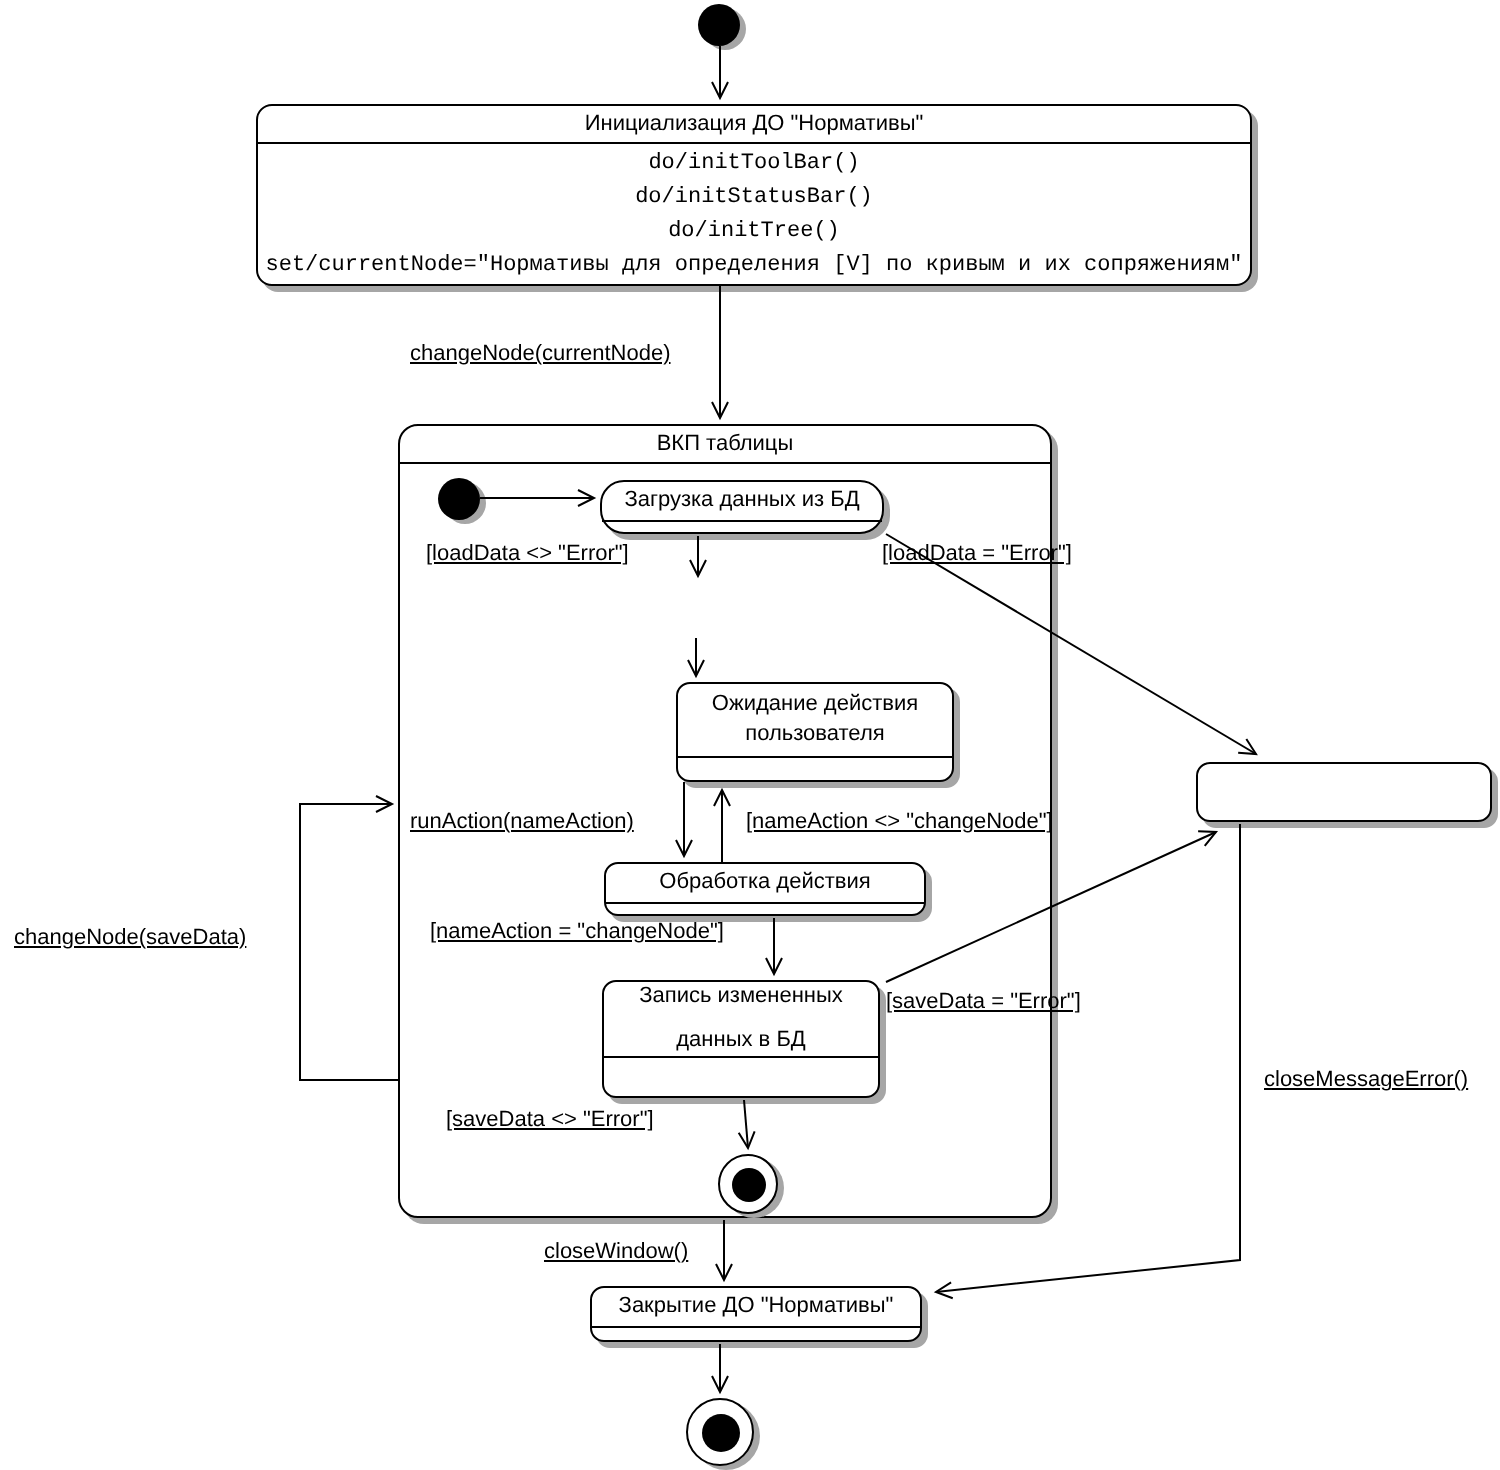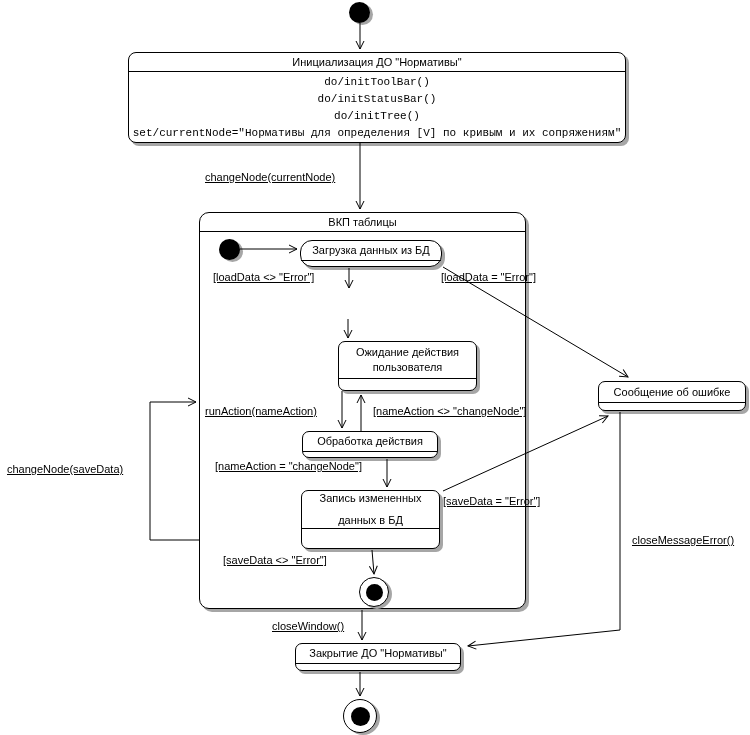--- a/index.html
+++ b/index.html
@@ -28,21 +28,21 @@
     align-items:center; padding:1px 2px;font-family:Liberation Mono, monospace;
   }
   .s-vkp   { left:199px; top:212px; width:327px; height:397px; border-radius:10px; }
   .s-vkp .name { height:19px; }
   .s-load    { left:300px; top:240px; width:142px; height:27px;border-radius:12px; }
   .s-load .name { height:20px; }
   .s-display { left:300px; top:291px; width:140px; height:27px; }
   .s-display .name { height:21px; }
   .s-wait    { left:318px; top:341px; width:139px; height:50px;margin-left:20px; }
   .s-wait .name { height:37px; flex-direction:column; justify-content:center; line-height:15px; }
-  .s-process { left:302px; top:431px; width:136px; height:27px; }
+  .s-process { left:302px; top:431px; width:161px; height:27px; }
   .s-process .name { height:20px; }
   .s-save    { left:301px; top:490px; width:139px; height:59px; }
   .s-save .name { height:38px; flex-direction:column; justify-content:space-between; line-height:15px; }
   .s-error   { left:598px; top:381px; width:148px; height:30px; }
   .s-error .name { height:21px; }
   .s-close   { left:295px; top:643px; width:166px; height:28px; }
   .s-close .name { height:20px; }
 
   
   .initial {
@@ -118,21 +118,20 @@
       <div>данных в БД</div>
     </div>
     <div class="strip"></div>
   </div>
 
   <div class="final c-inner-final">
     <div class="dot"></div>
   </div>
 
   <div class="state s-error">
-    <div class="name">Сообщение об ошибке</div>
     <div class="strip"></div>
   </div>
 
   <div class="state s-close">
     <div class="name">Закрытие ДО "Нормативы"</div>
     <div class="strip"></div>
   </div>
 
   <div class="final c-bottom-final">
     <div class="dot"></div>

